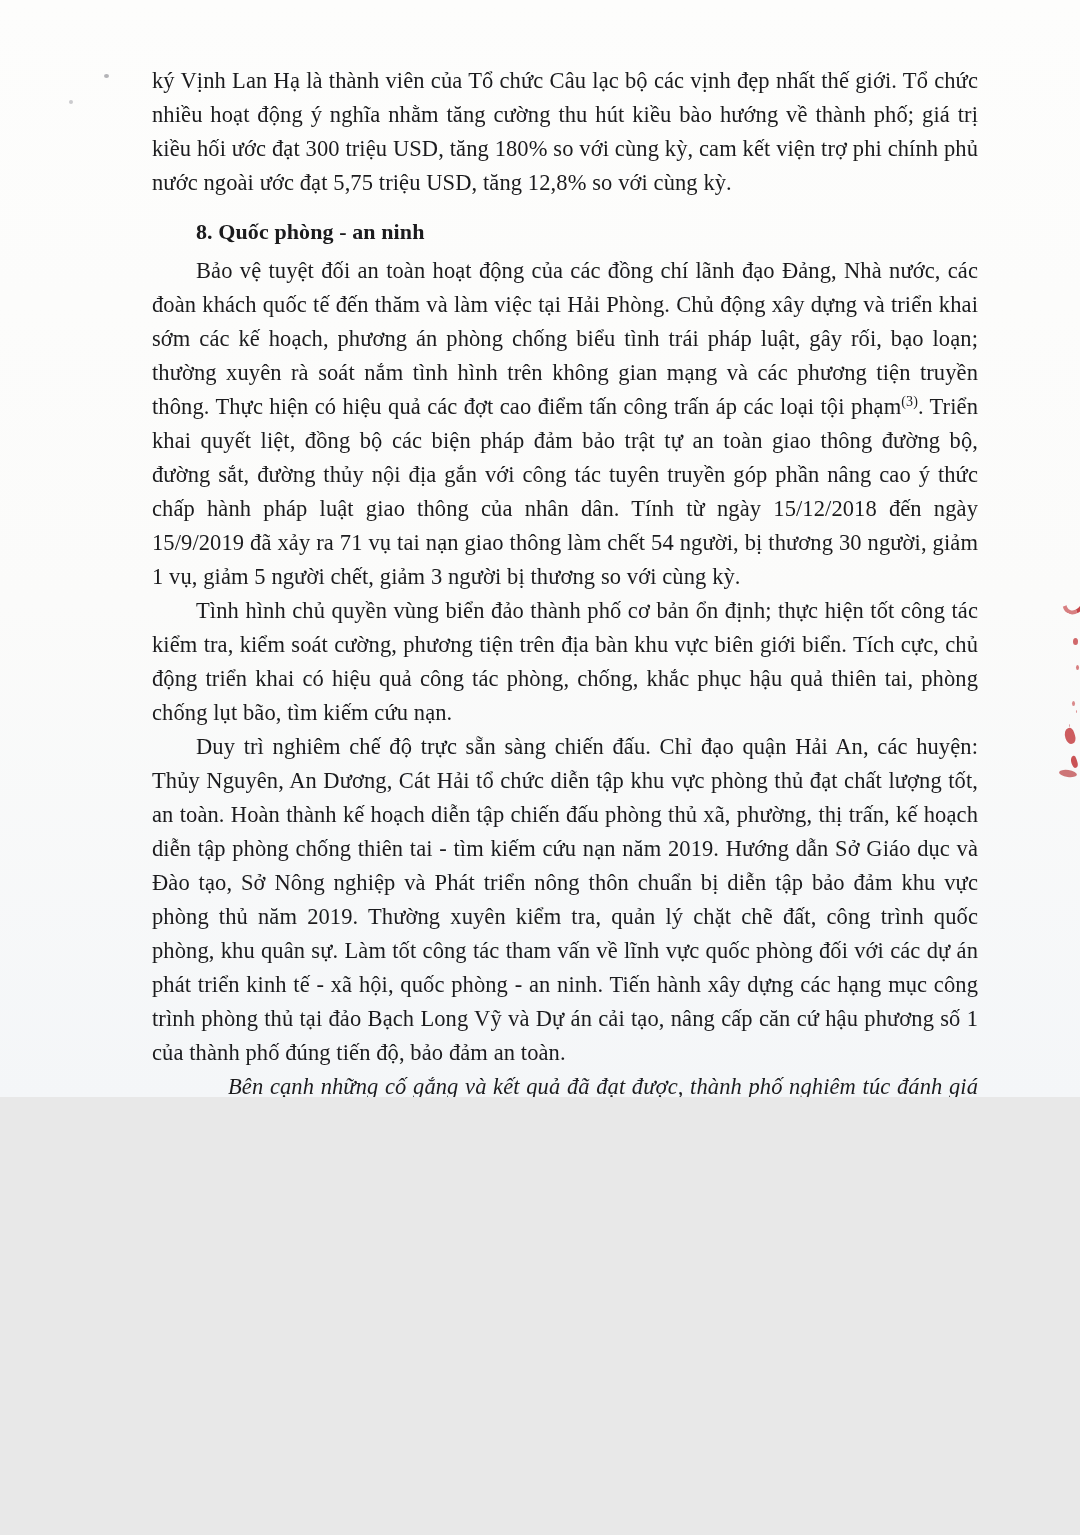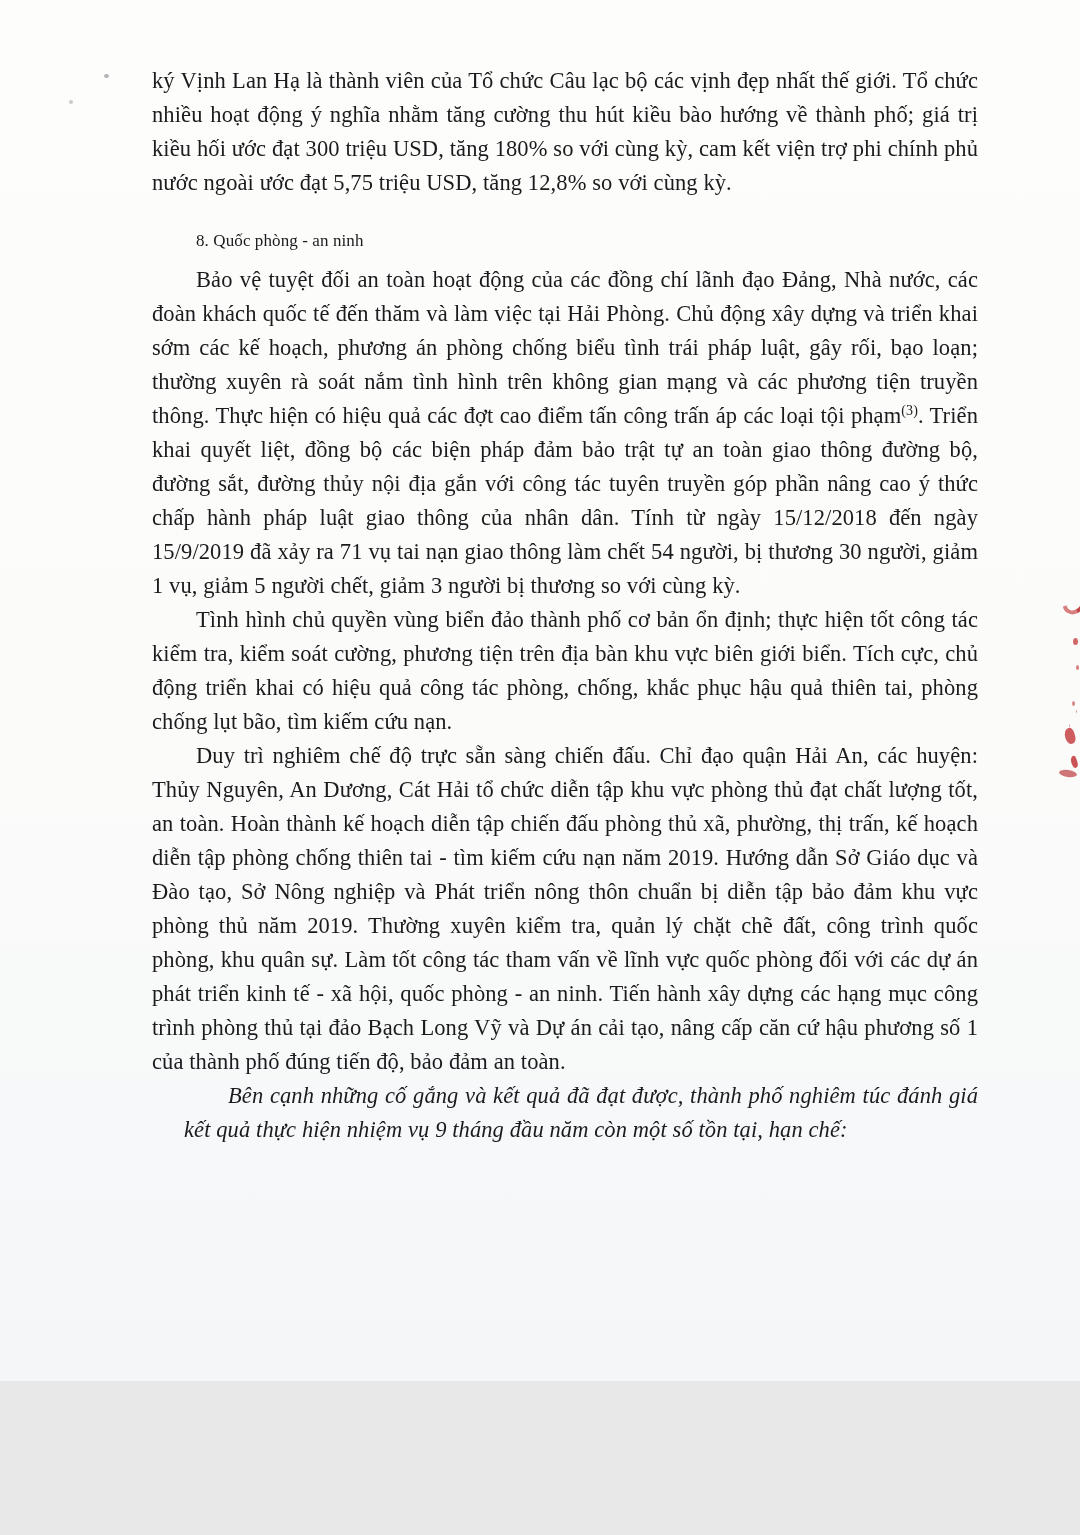--- a/index.html
+++ b/index.html
@@ -3,21 +3,21 @@
 <meta charset="utf-8">
 <style>
   html, body {
     margin: 0;
     padding: 0;
     background: #e8e8e8;
   }
   .page {
     position: relative;
     width: 1080px;
-    height: 1381px;
+    height: 1097px;
     margin: 0 auto;
     background: linear-gradient(180deg, #fdfdfc 0%, #fbfbfa 55%, #f4f6f8 100%);
     font-family: "Liberation Serif", "DejaVu Serif", serif;
     color: #1b1b1d;
     overflow: hidden;
   }
   .text-block {
     position: absolute;
     left: 152px;
     top: 64px;
@@ -28,23 +28,23 @@
     letter-spacing: 0.1px;
   }
   .para {
     margin: 0;
     text-indent: 44px;
   }
   .para.continued {
     text-indent: 0;
   }
   .heading {
-    margin: 24px 0 5px 0;
-    font-size: 17px;
-    font-weight: normal;
+    margin: 15px 0 5px 0;
+    font-size: 22px;
+    font-weight: bold;
     text-indent: 44px;
     text-align: left;
   }
   .italic {
     font-style: italic;
     margin-left: 32px;
   }
   sup.fnref {
     font-size: 14px;
     line-height: 0;

